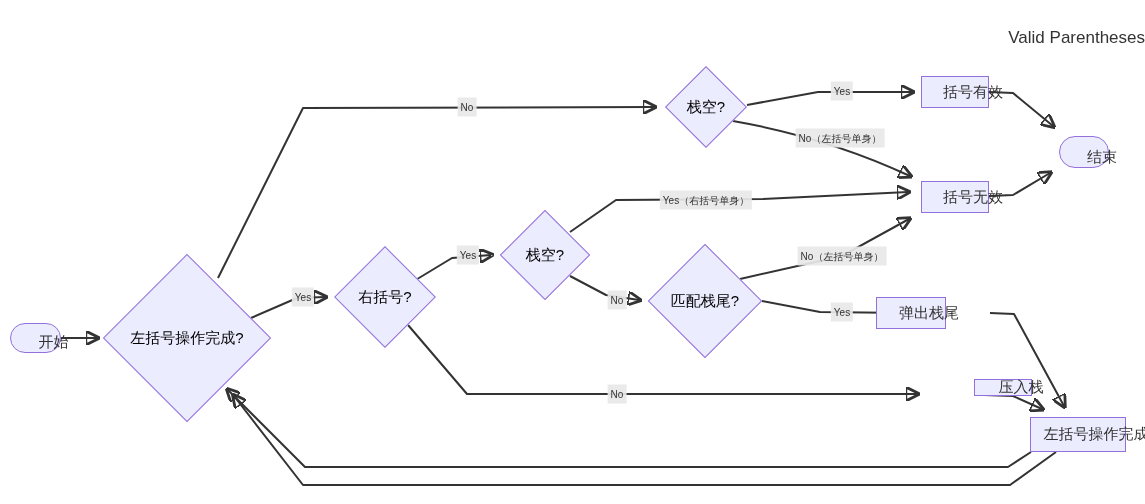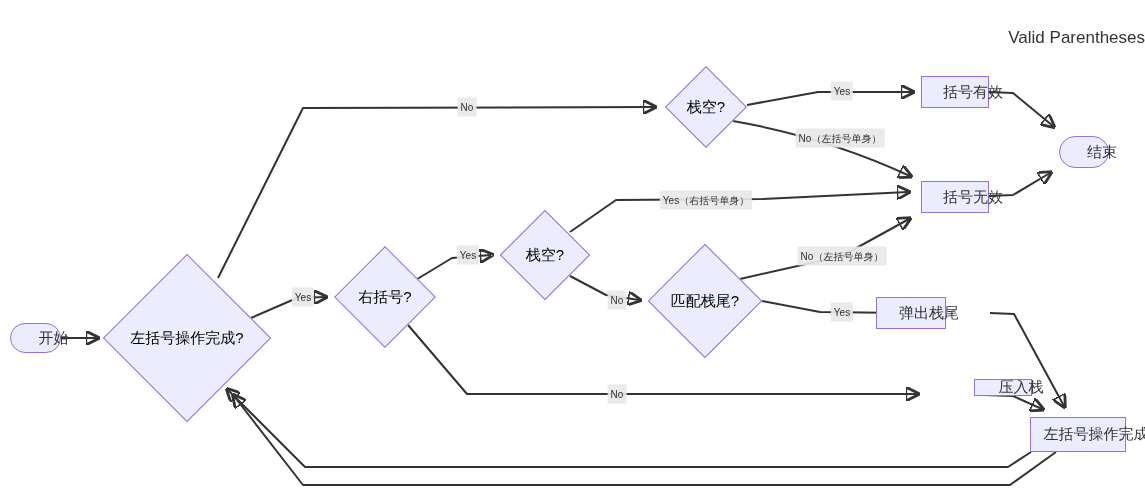--- a/index.html
+++ b/index.html
@@ -11,21 +11,21 @@
     position:absolute;left:0;top:28px;width:1145px;text-align:right;
     font-size:17px;color:#333333;
   }
   .edges-layer{position:absolute;left:0;top:0;z-index:1;}
   .edges-layer path{fill:none;stroke:#333333;stroke-width:2;stroke-linejoin:round;}
   .node{
     position:absolute;display:flex;align-items:center;justify-content:center;
     font-size:15px;color:#333333;white-space:nowrap;z-index:2;box-sizing:border-box;padding-left:36px;
   }
   .rect-node{background:#ECECFF;border:1px solid #9370DB;}
-  .stadium{background:#ECECFF;border:1px solid #9370DB;border-radius:16px;}
+  .stadium{background:#ECECFF;border:1px solid #9370DB;border-radius:16px;align-items:flex-end;}
   .diamond{position:absolute;z-index:2;}
   .diamond-shape{
     position:absolute;left:50%;top:50%;transform:translate(-50%,-50%) rotate(45deg);
     background:#ECECFF;border:1px solid #9370DB;box-sizing:border-box;
   }
   .diamond-label{
     position:absolute;inset:0;display:flex;align-items:center;justify-content:center;
     font-size:15px;color:#000000;white-space:nowrap;
   }
   .edge-label{

